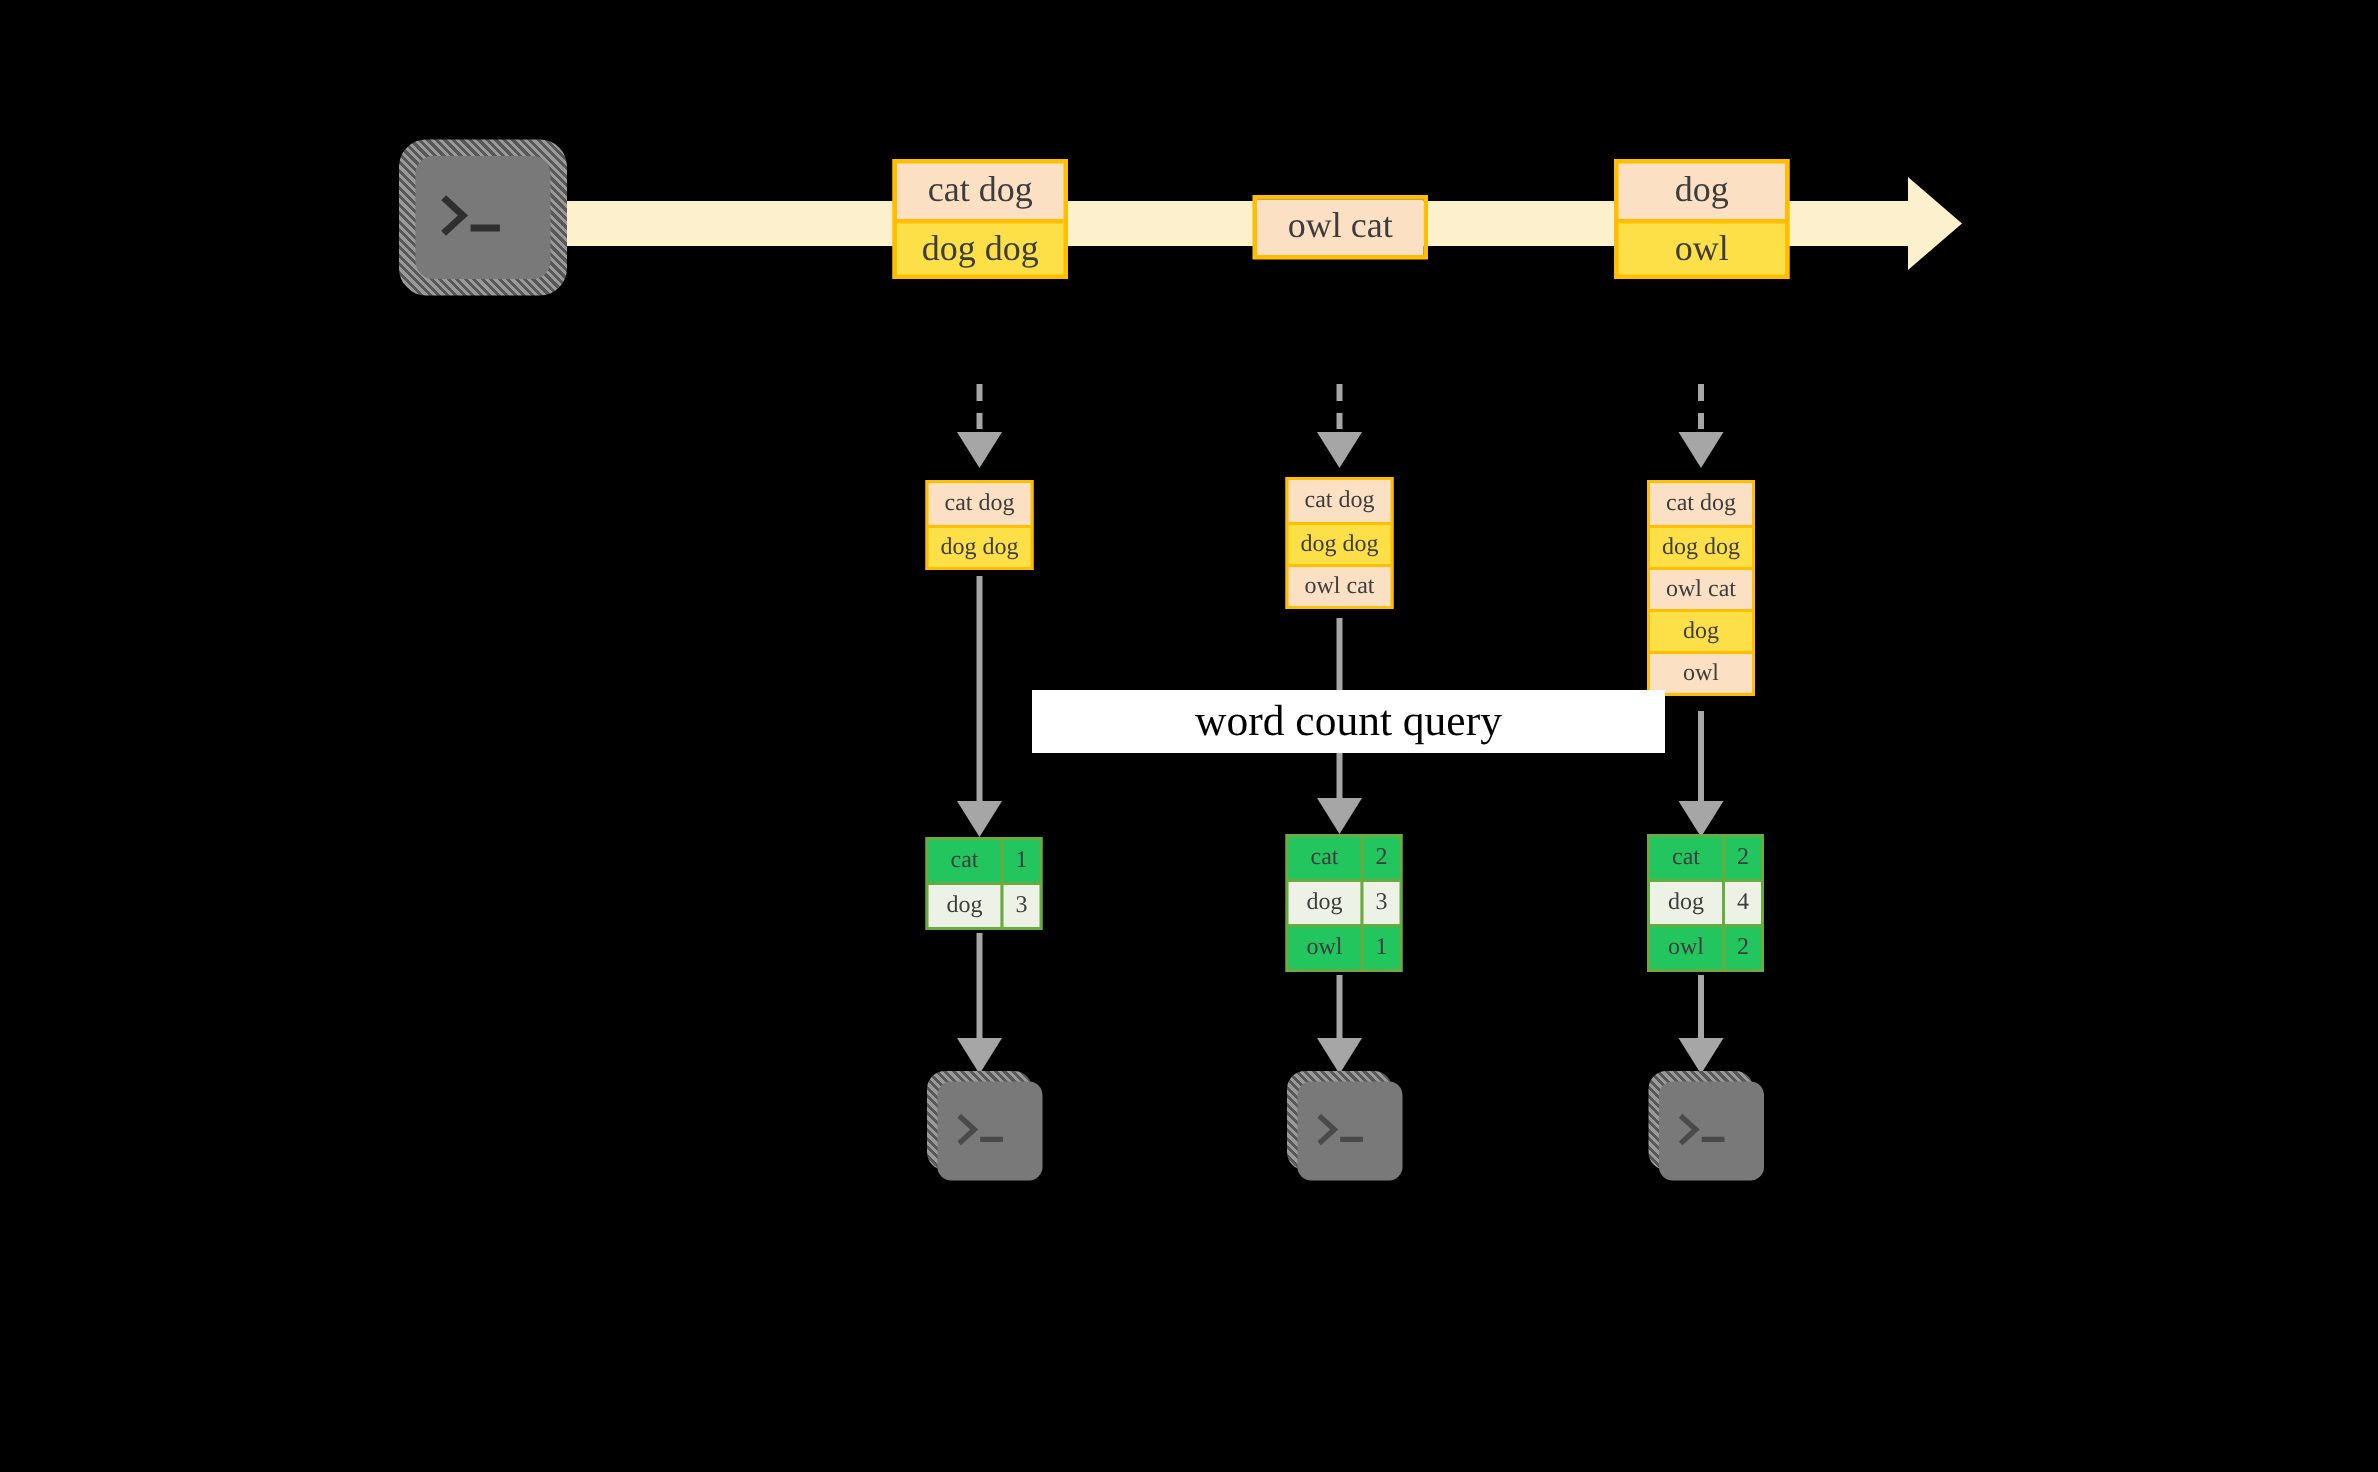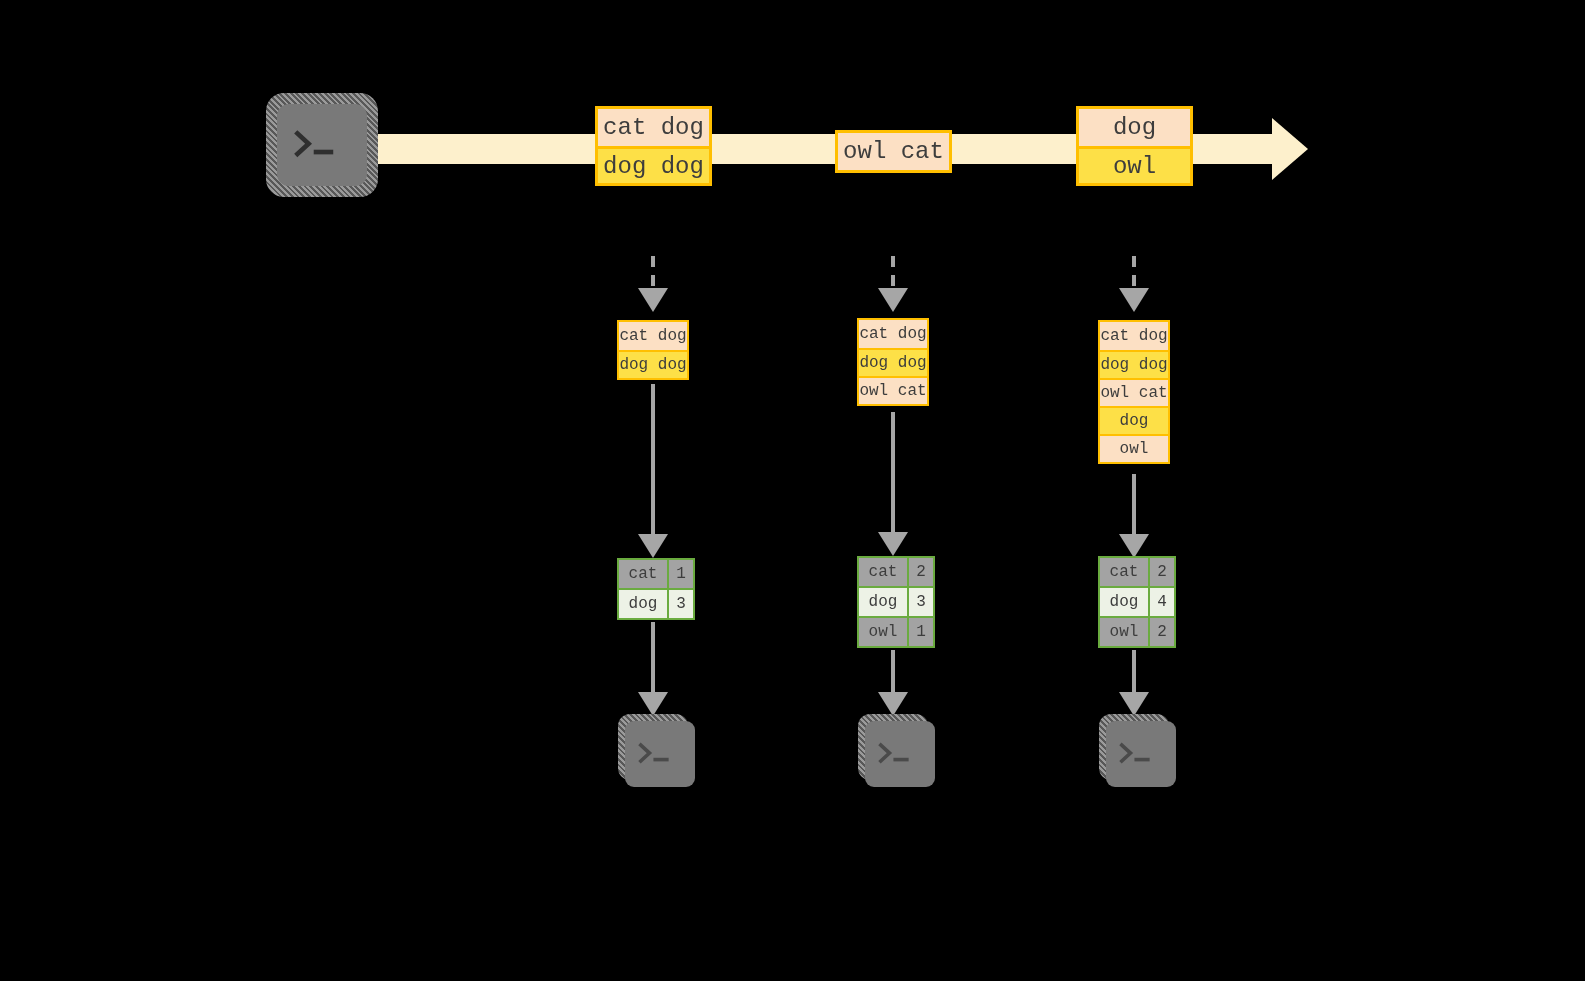--- a/index.html
+++ b/index.html
@@ -5,21 +5,21 @@
   html, body {
     margin: 0;
     padding: 0;
     background: #000000;
   }
   #stage {
     position: relative;
     width: 1585px;
     height: 981px;
     background: #000000;
-    font-family: Liberation Mono, monospace;
+    font-family: Liberation Serif, serif;
     overflow: hidden;
   }
 
   
   .stream-band {
     position: absolute;
     left: 368px;
     top: 134px;
     width: 910px;
     height: 30px;
@@ -138,21 +138,21 @@
   .gbox .gcell {
     box-sizing: border-box;
     display: flex;
     align-items: center;
     justify-content: center;
     font-size: 16px;
     color: #3D3D3D;
   }
   .gbox .gcell.key { width: 48px; }
   .gbox .gcell.val { width: 26px; border-left: 2px solid #6AAB3F; }
-  .gbox .grow.dark  .gcell { background: #a3a3a3; }
+  .gbox .grow.dark  .gcell { background: #22c55e; }
   .gbox .grow.light .gcell { background: #EDF2E6; }
 
   
   .query-band {
     position: absolute;
     left: 688px;
     top: 460px;
     width: 422px;
     height: 42px;
     background: #FFFFFF;
@@ -320,14 +320,15 @@
 
   <div class="terminal small" style="left:1099px; top:714px;">
     <div class="inner">
       <svg class="prompt-svg" viewBox="0 0 60 40">
         <path d="M8 8 L20 19 L8 30" stroke="#4a4a4a" stroke-width="5" fill="none" stroke-linecap="square"></path>
         <path d="M28 28 L44 28" stroke="#4a4a4a" stroke-width="5" fill="none" stroke-linecap="square"></path>
       </svg>
     </div>
   </div>
 
+  <div class="query-band">word count query</div>
 
 </div>
 
 </body></html>

